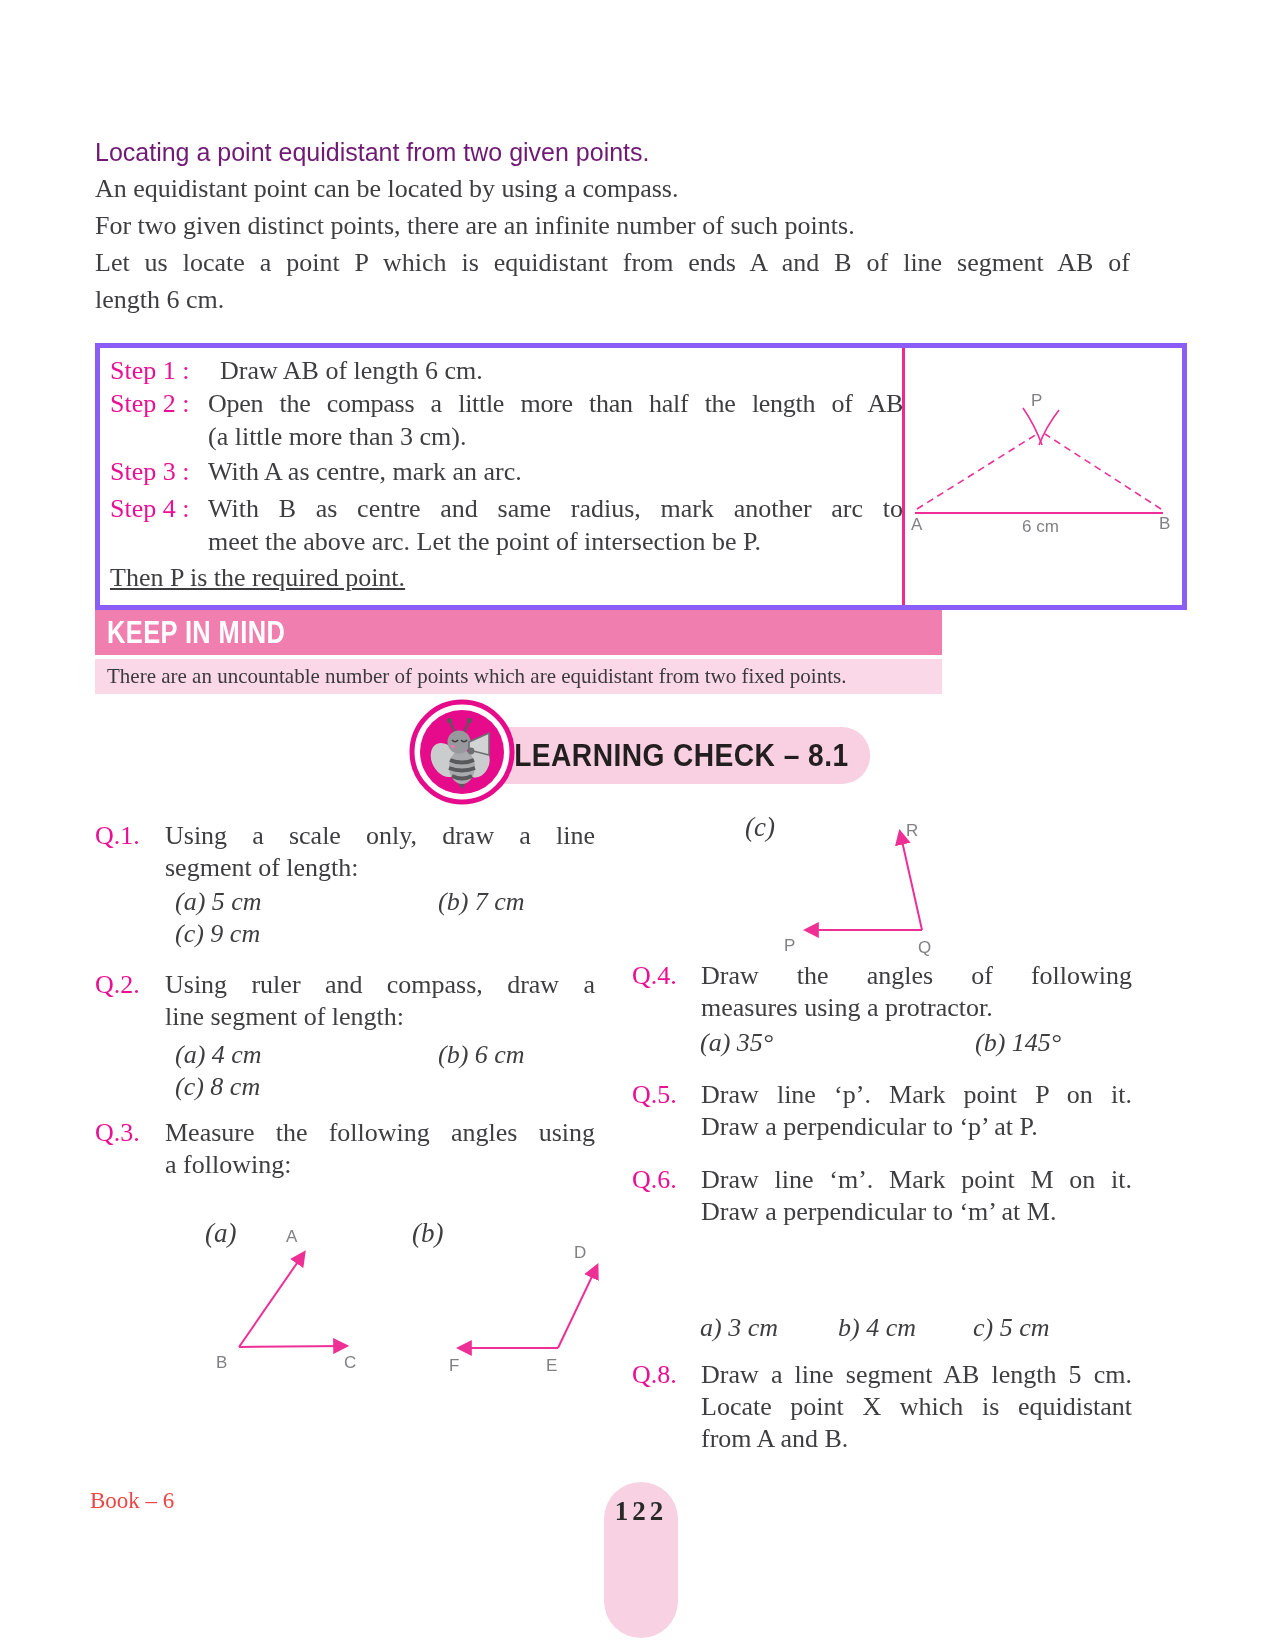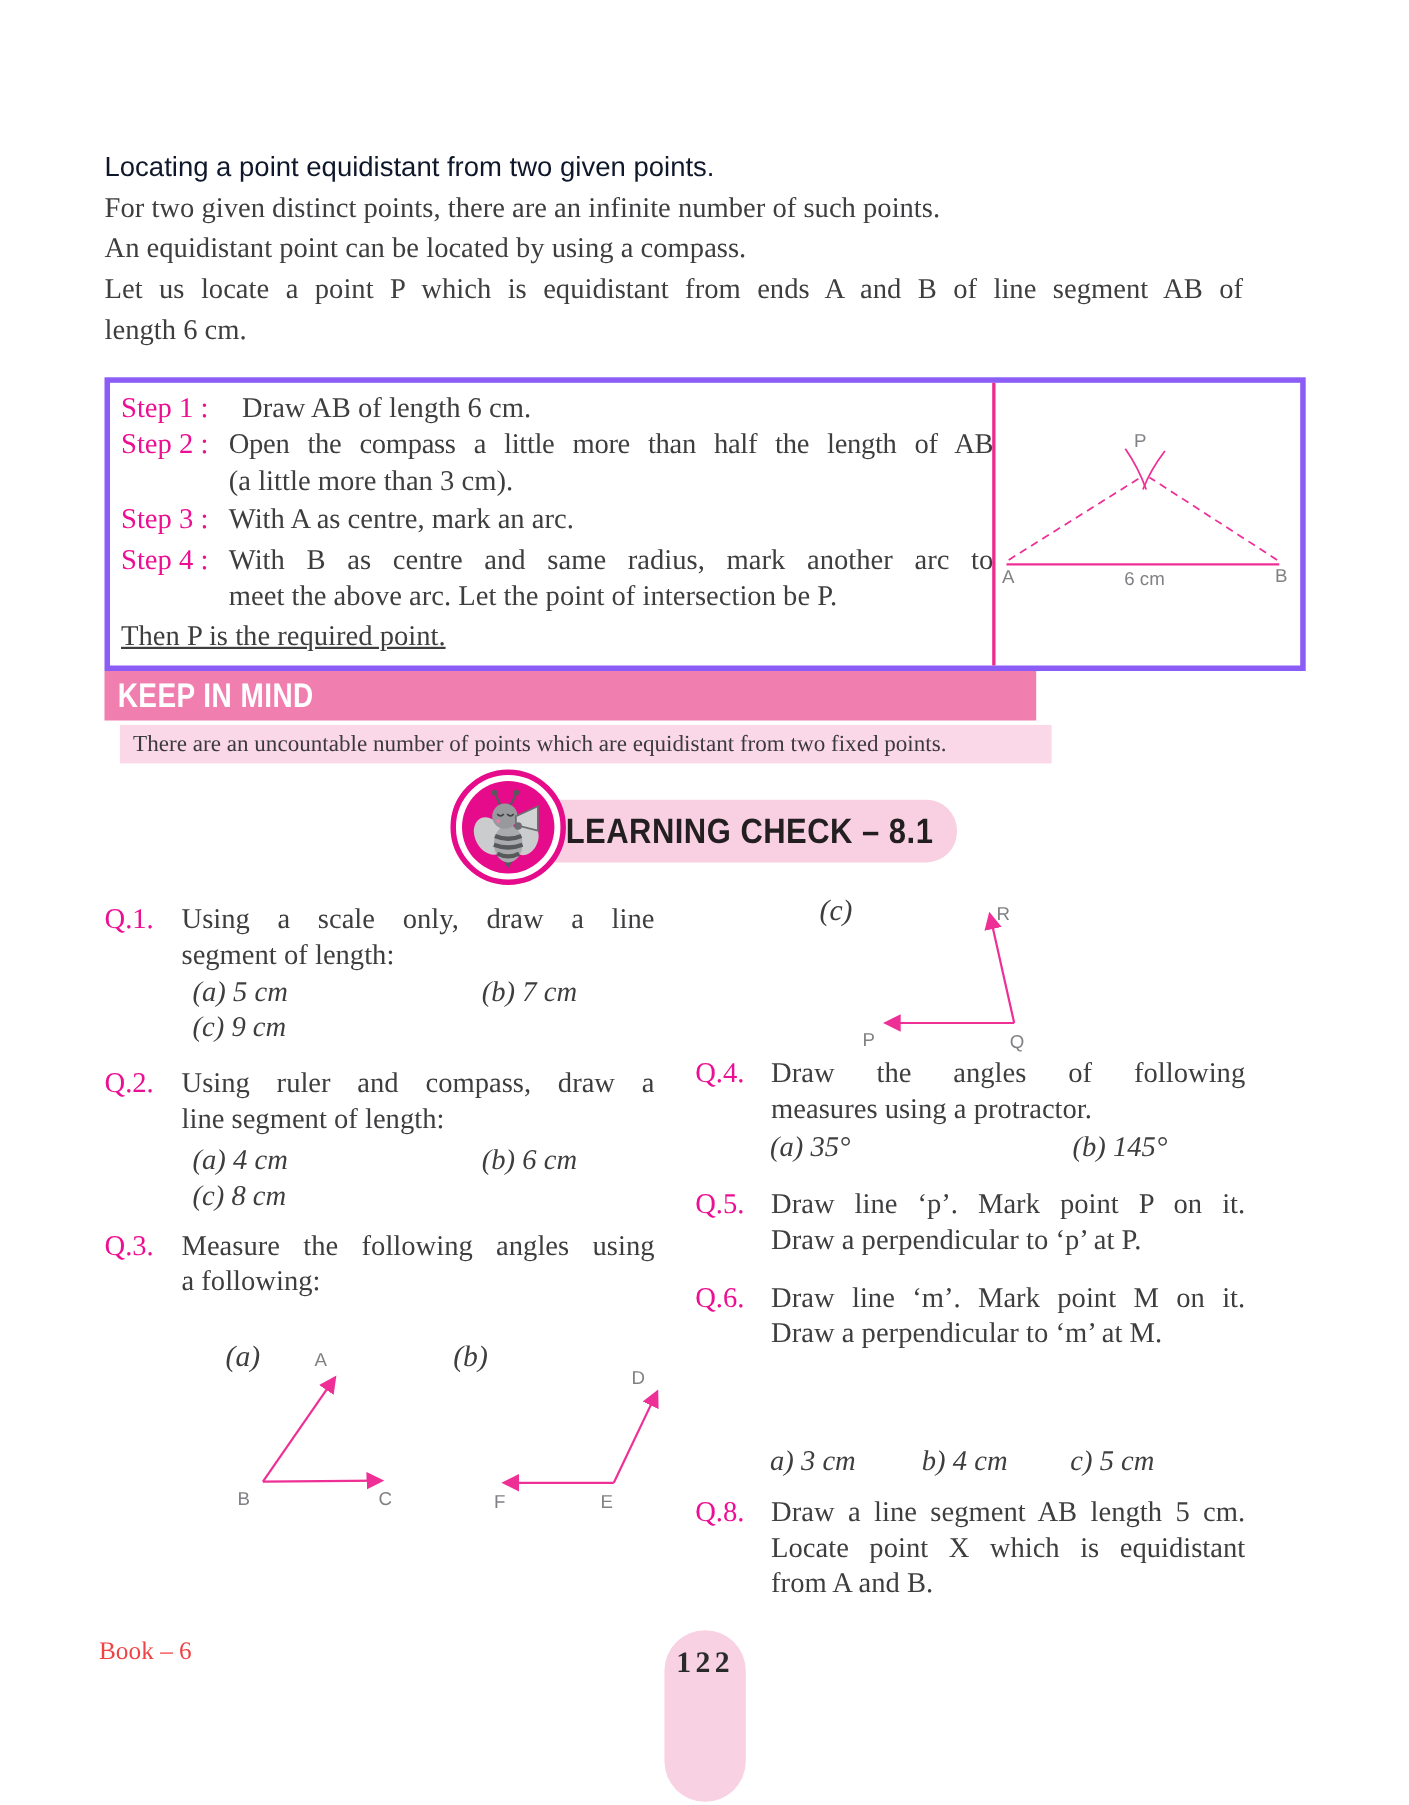--- a/index.html
+++ b/index.html
@@ -3,31 +3,31 @@
 <meta charset="utf-8">
 <style>
   html,body{margin:0;padding:0;background:#ffffff;}
   .page{position:relative;width:1281px;height:1641px;background:#ffffff;overflow:hidden;
         font-family:"Liberation Serif","DejaVu Serif",serif;color:#3e3e40;}
   .abs{position:absolute;}
   .sans{font-family:"Liberation Sans","DejaVu Sans",sans-serif;}
   .body-text{font-size:26px;line-height:37px;}
   .jl{text-align:justify;text-align-last:justify;}
   .tight{letter-spacing:-0.3px;word-spacing:-1.5px;}
-  .section-heading{font-size:25px;font-weight:400;color:#0f172a;}
+  .section-heading{font-size:25px;font-weight:400;color:#701a75;}
   
   .step-box{left:95px;top:343px;width:1082px;height:257px;border:5px solid #8b5cf6;}
   .step-divider{left:802px;top:0;bottom:0;width:3px;background:#ee2a8e;}
   .step-row{position:absolute;left:10px;width:790px;font-size:26px;line-height:33px;}
   .step-label{position:absolute;left:0;top:0;color:#ec0f93;}
   .step-text{margin-left:98px;width:695px;}
   .kim-banner{left:95px;top:610px;width:847px;height:45px;background:#f07fb0;}
   .kim-title{position:absolute;left:12px;top:5px;color:#ffffff;font-weight:700;font-size:31px;
              letter-spacing:0.5px;transform:scaleX(0.82);transform-origin:left center;}
-  .kim-strip{left:109px;top:659px;width:847px;height:35px;background:#fbd8e8;}
+  .kim-strip{left:95px;top:659px;width:847px;height:35px;background:#fbd8e8;}
   .kim-note{position:absolute;left:12px;top:5px;font-size:21px;color:#3a3a3c;}
   .lc-pill{left:470px;top:727px;width:400px;height:57px;background:#f8d0e2;border-radius:28px;
            display:flex;align-items:center;justify-content:center;}
   .lc-title{color:#231f20;font-weight:700;font-size:32px;letter-spacing:0.5px;
             transform:scaleX(0.88);padding-left:26px;white-space:nowrap;}
   
   .qblock{position:absolute;width:500px;font-size:26px;line-height:32px;}
   .qnum{position:absolute;left:0;top:0;color:#ec0f93;}
   .qbody{margin-left:69px;width:431px;}
   .optrow{position:absolute;font-size:26px;font-style:italic;line-height:32px;}
@@ -40,22 +40,22 @@
             font-weight:700;letter-spacing:4px;color:#2a2a2b;}
 </style>
 </head>
 <body>
 
 <div class="page">
 
   <div class="abs sans section-heading" style="left:95px;top:138px;">Locating a point equidistant from two given points.</div>
 
   <div class="abs body-text" style="left:95px;top:170px;width:1035px;">
+    <div>An equidistant point can be located by using a compass.</div>
     <div>For two given distinct points, there are an infinite number of such points.</div>
-    <div>An equidistant point can be located by using a compass.</div>
     <div class="jl">Let us locate a point P which is equidistant from ends A and B of line segment AB of</div>
     <div>length 6 cm.</div>
   </div>
 
   <div class="abs step-box">
     <div class="abs step-divider"></div>
 
     <div class="step-row" style="top:6px;">
       <span class="step-label">Step 1 :</span>
       <div class="step-text" style="margin-left:110px;">Draw AB of length 6 cm.</div>

